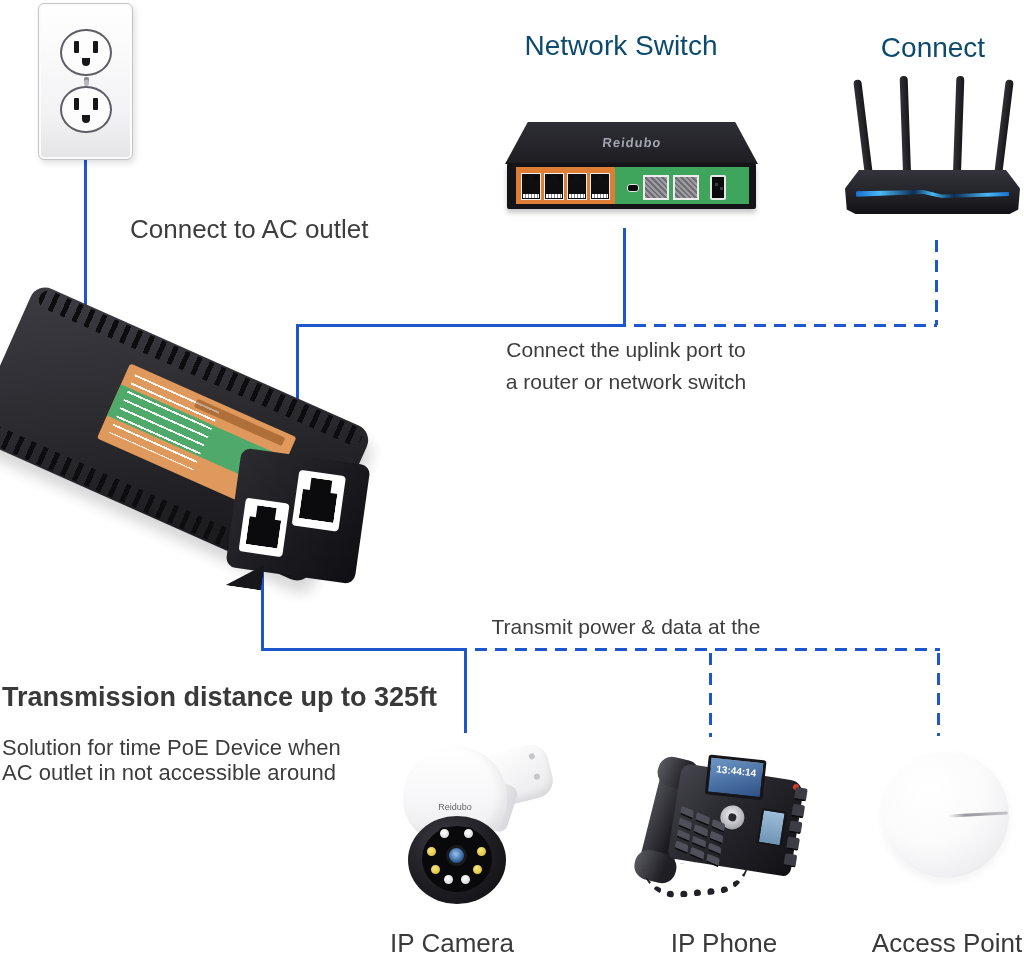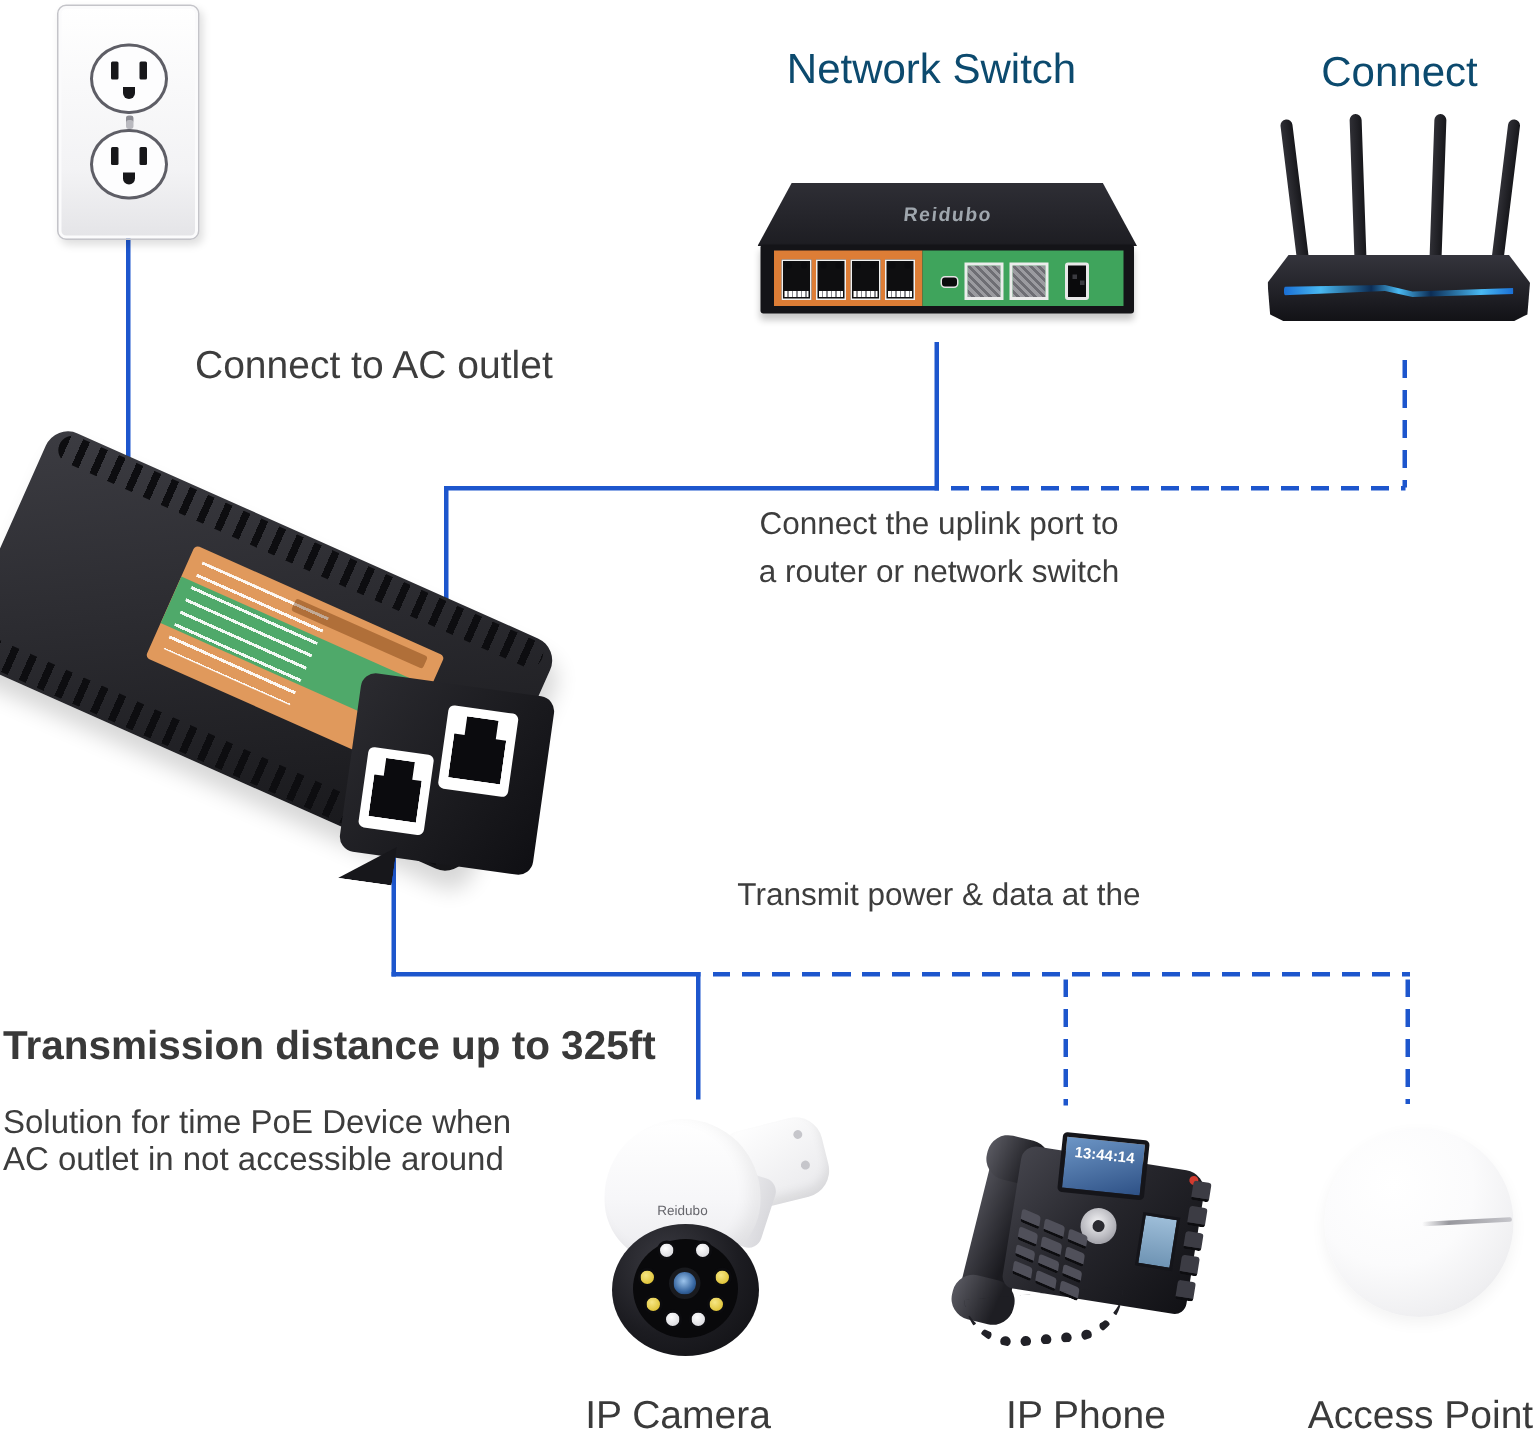--- a/index.html
+++ b/index.html
@@ -239,24 +239,24 @@
   <div class="router">
     <i class="ant a1"></i>
     <i class="ant a2"></i>
     <i class="ant a3"></i>
     <i class="ant a4"></i>
     <div class="r-body">
       <div class="r-glow"></div>
     </div>
   </div>
 
-  <div class="caption" style="left:130px;top:228px;">Connect to AC outlet</div>
+  <div class="caption" style="left:130px;top:214px;">Connect to AC outlet</div>
   <div class="note" style="left:626px;top:370px;">a router or network switch</div>
   <div class="note" style="left:626px;top:338px;">Connect the uplink port to</div>
-  <div class="note" style="left:626px;top:585px;text-align:center;">Transmit power &amp; data at the</div>
+  <div class="note" style="left:626px;top:615px;text-align:center;">Transmit power &amp; data at the</div>
 
   <div class="injector">
     <div class="inj-body">
       <div class="inj-ribs-t"></div>
       <div class="inj-ribs-b"></div>
       <div class="inj-label">
         <div class="band"></div>
           <div class="tl"></div>
           <div class="ttl"></div>
           <div class="qr"></div>

